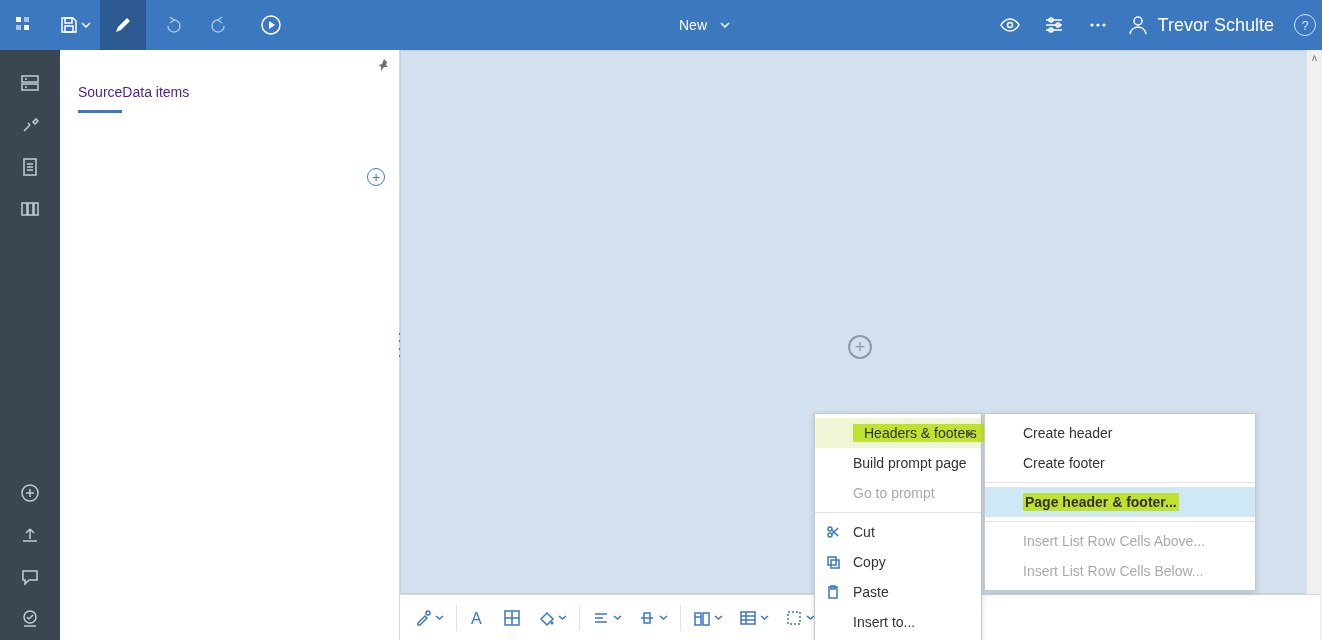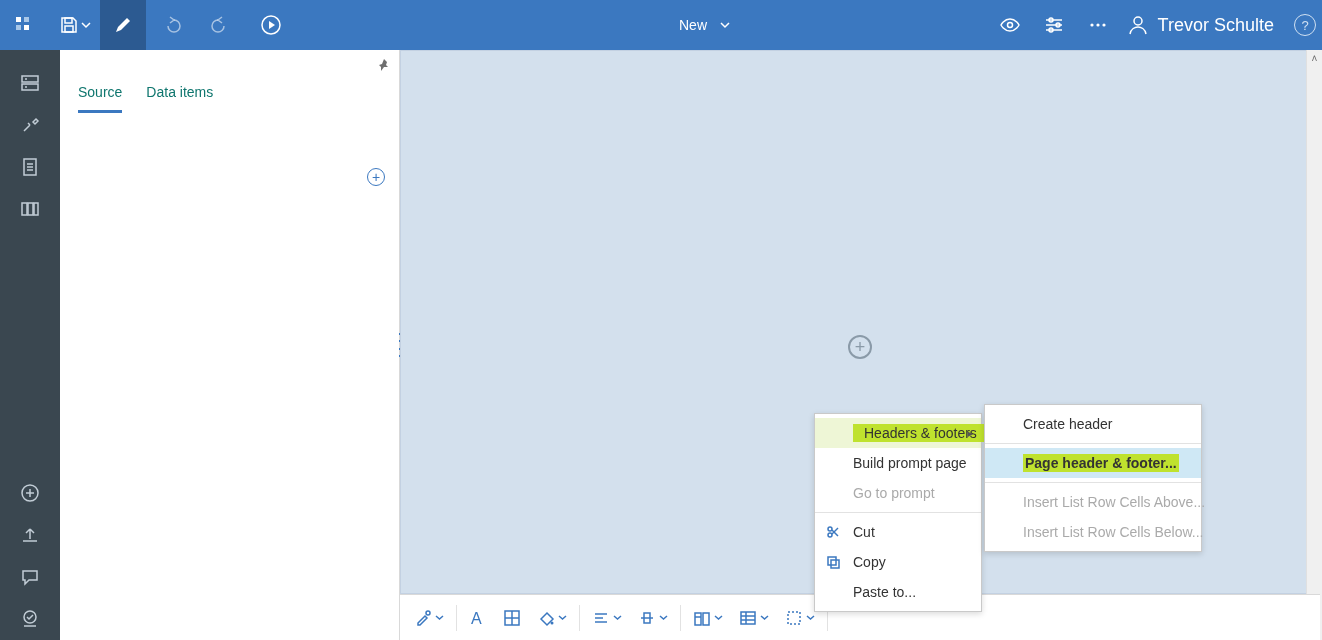--- a/index.html
+++ b/index.html
@@ -57,22 +57,22 @@
 
   
   .sidepanel {
     position: absolute; top: 50px; left: 60px; bottom: 0; width: 340px;
     background: #fff; border-right: 1px solid #d9d9d9;
   }
   .sidepanel .pin {
     position: absolute; top: 8px; right: 8px; color: #707070; font-size: 14px;
   }
   .sidepanel .tabs {
-    display: flex; gap: 24px; padding: 34px 27px 0 18px;
-    font-size: 14px; color: #0f766e;
+    display: flex; padding: 34px 27px 0 18px;
+    font-size: 14px; color: #4c1d95;
   }
   .sidepanel .tabs .tab { padding-bottom: 10px; cursor: pointer; }
   .sidepanel .tabs .tab.active { border-bottom: 3px solid #3b78c0; }
   .sidepanel .addcircle {
     position: absolute; top: 118px; right: 14px;
     width: 18px; height: 18px; border-radius: 50%;
     border: 1.5px solid #3b78c0; color: #3b78c0;
     display: flex; align-items: center; justify-content: center;
     font-size: 14px; line-height: 1; cursor: pointer;
   }
@@ -153,21 +153,21 @@
     background: #bfe22e; padding: 1px 11px;
   }
   .menu .item.hl-blue {
     background: #cfe8f5;
   }
   .menu .item.hl-blue span.lbl {
     background: #bfe22e; padding: 1px 2px; font-weight: bold;
   }
 
   #menu1 { top: 413px; left: 814px; width: 168px; }
-  #menu2 { top: 404px; left: 984px; width: 218px; }
+  #menu2 { top: 413px; left: 984px; width: 272px; }
 
   
   svg { display:block; }
   .str-w { stroke:#fff; fill:none; stroke-width:1.5; }
   .str-g { stroke:#c2cdd6; fill:none; stroke-width:1.5; }
   .str-b { stroke:#3b78c0; fill:none; stroke-width:1.5; }
 </style>
 </head>
 <body>
 
@@ -464,28 +464,40 @@
   <div class="item">
     <span class="mico">
       <svg width="14" height="14">
           <rect x="2" y="2" width="8" height="8" class="str-b"></rect>
           <rect x="5" y="5" width="8" height="8" class="str-b"></rect>
         </svg>
     </span>
     <span class="lbl">Copy</span>
   </div>
   <div class="item">
-    <span class="lbl">Paste to...</span>
+    <span class="mico">
+      <svg width="14" height="14">
+          <rect x="3" y="2" width="8" height="11" class="str-b"></rect>
+          <rect x="5" y="1" width="4" height="3" class="str-b"></rect>
+        </svg>
+    </span>
+    <span class="lbl">Paste</span>
+  </div>
+  <div class="item">
+    <span class="lbl">Insert to...</span>
   </div>
 
 </div>
 
 <div id="menu2" class="menu">
   <div class="item">
     <span class="lbl">Create header</span>
+  </div>
+  <div class="item">
+    <span class="lbl">Create footer</span>
   </div>
   <div class="sep"></div>
   <div class="item hl-blue">
     <span class="lbl">Page header &amp; footer...</span>
   </div>
   <div class="sep"></div>
   <div class="item disabled">
     <span class="lbl">Insert List Row Cells Above...</span>
   </div>
   <div class="item disabled">

